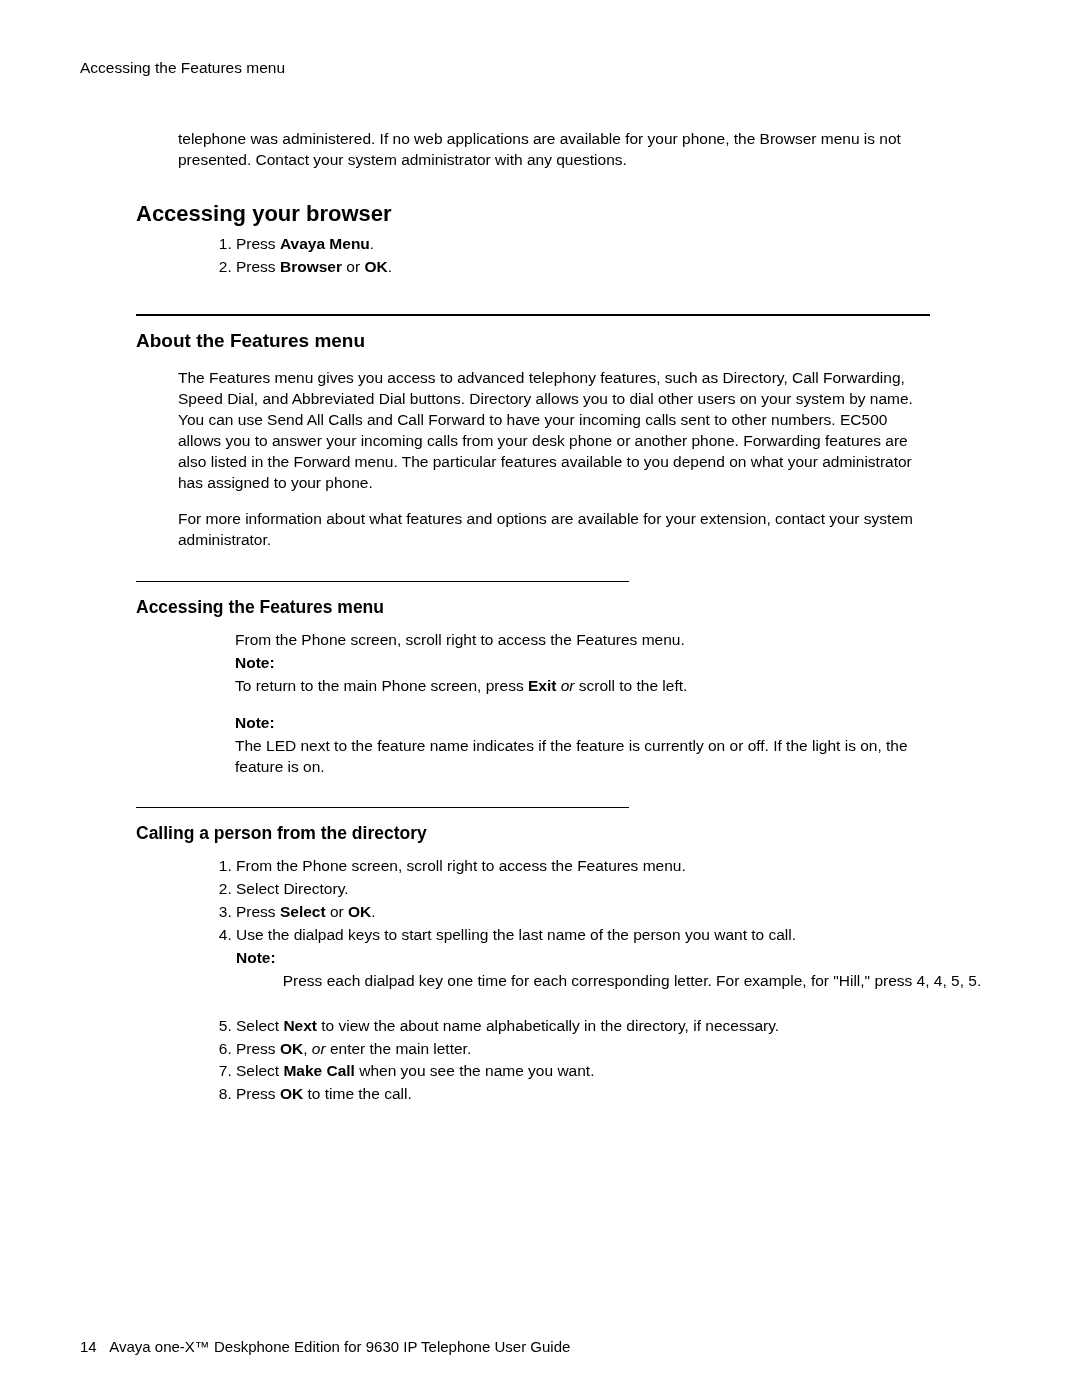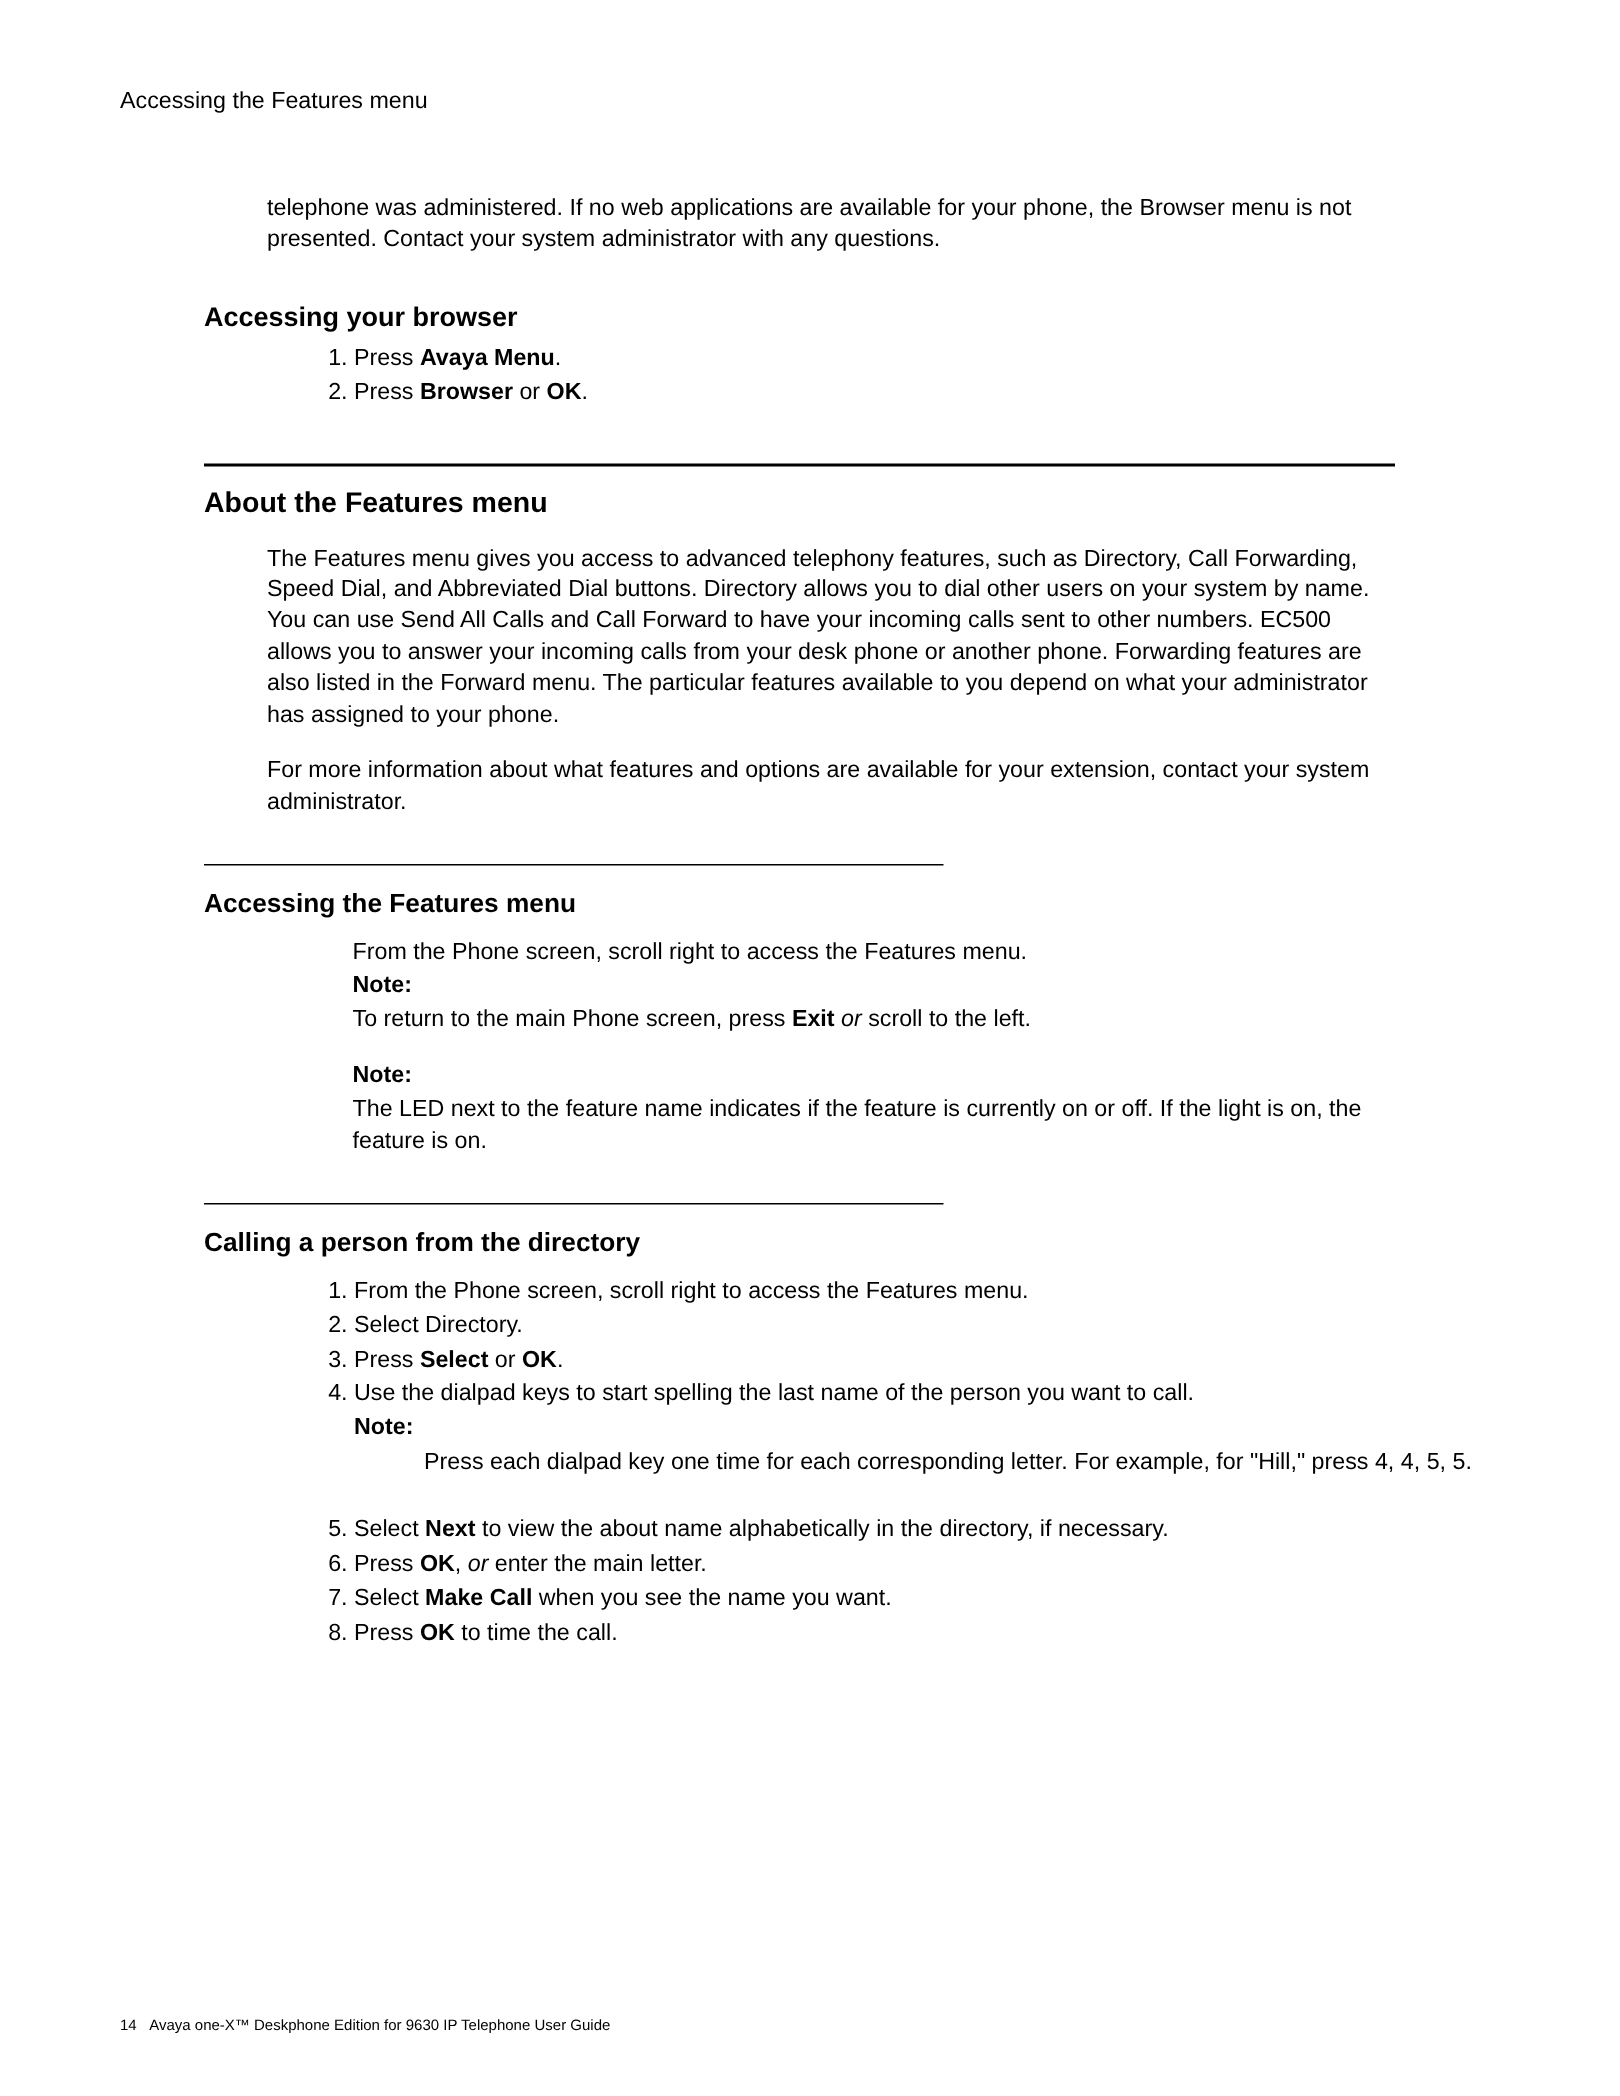--- a/index.html
+++ b/index.html
@@ -24,21 +24,21 @@
   }
   .indent-block {
     margin-left: 98px;
     margin-right: 118px;
   }
   .para {
     margin-bottom: 16px;
   }
   .sub-heading {
     font-weight: bold;
-    font-size: 18px;
+    font-size: 22px;
     margin-left: 56px;
     margin-top: 28px;
     margin-bottom: 6px;
   }
   .sub-heading-lg {
     font-weight: bold;
     font-size: 17.5px;
     margin-left: 56px;
     margin-top: 14px;
     margin-bottom: 10px;
@@ -94,21 +94,21 @@
   }
   .li-note-text {
     margin-top: 2px;
     margin-bottom: 24px;
     text-align: center;
   }
   .footer {
     position: absolute;
     bottom: 40px;
     left: 80px;
-    font-size: 10px;
+    font-size: 15px;
     text-align: center;
   }
   b { font-weight: bold; }
   i { font-style: italic; }
 </style>
 </head>
 <body>
 
 <div class="page">
 

